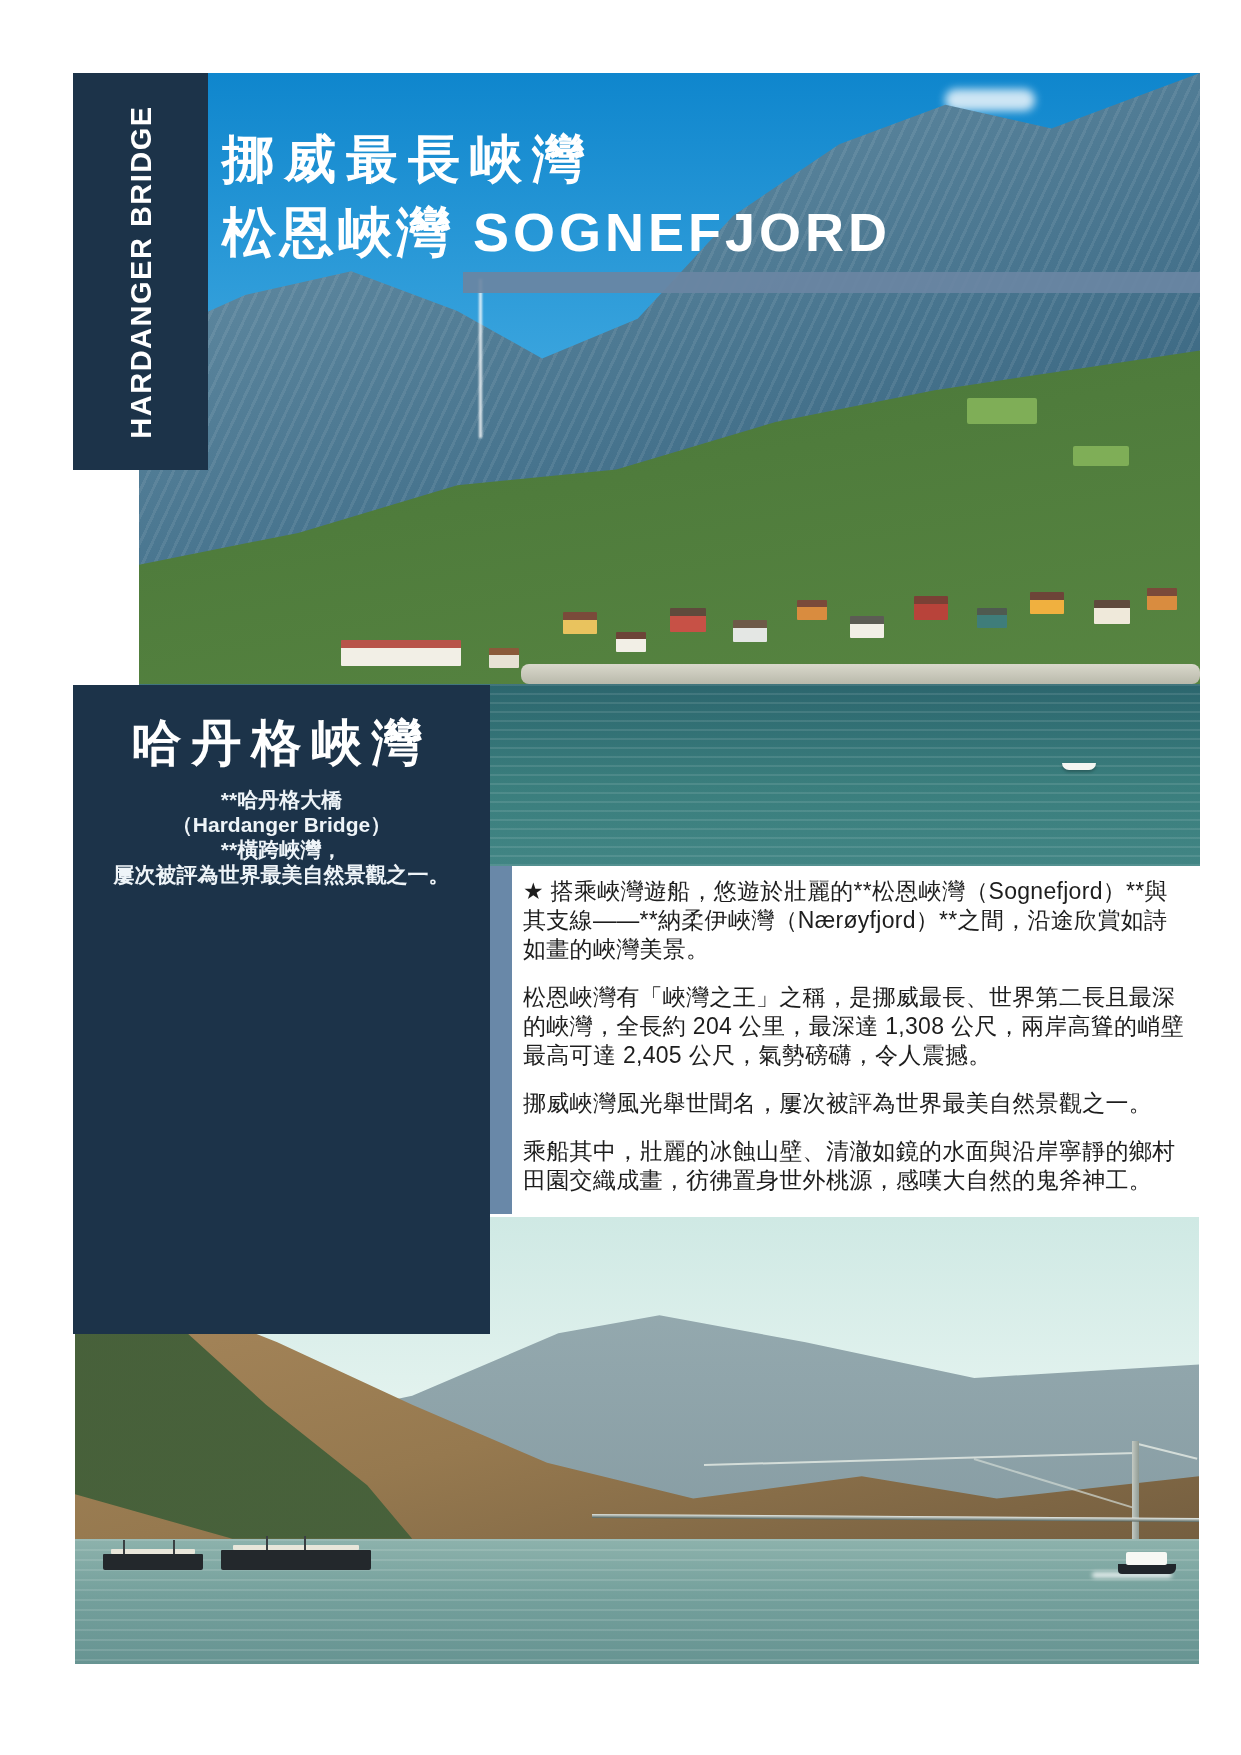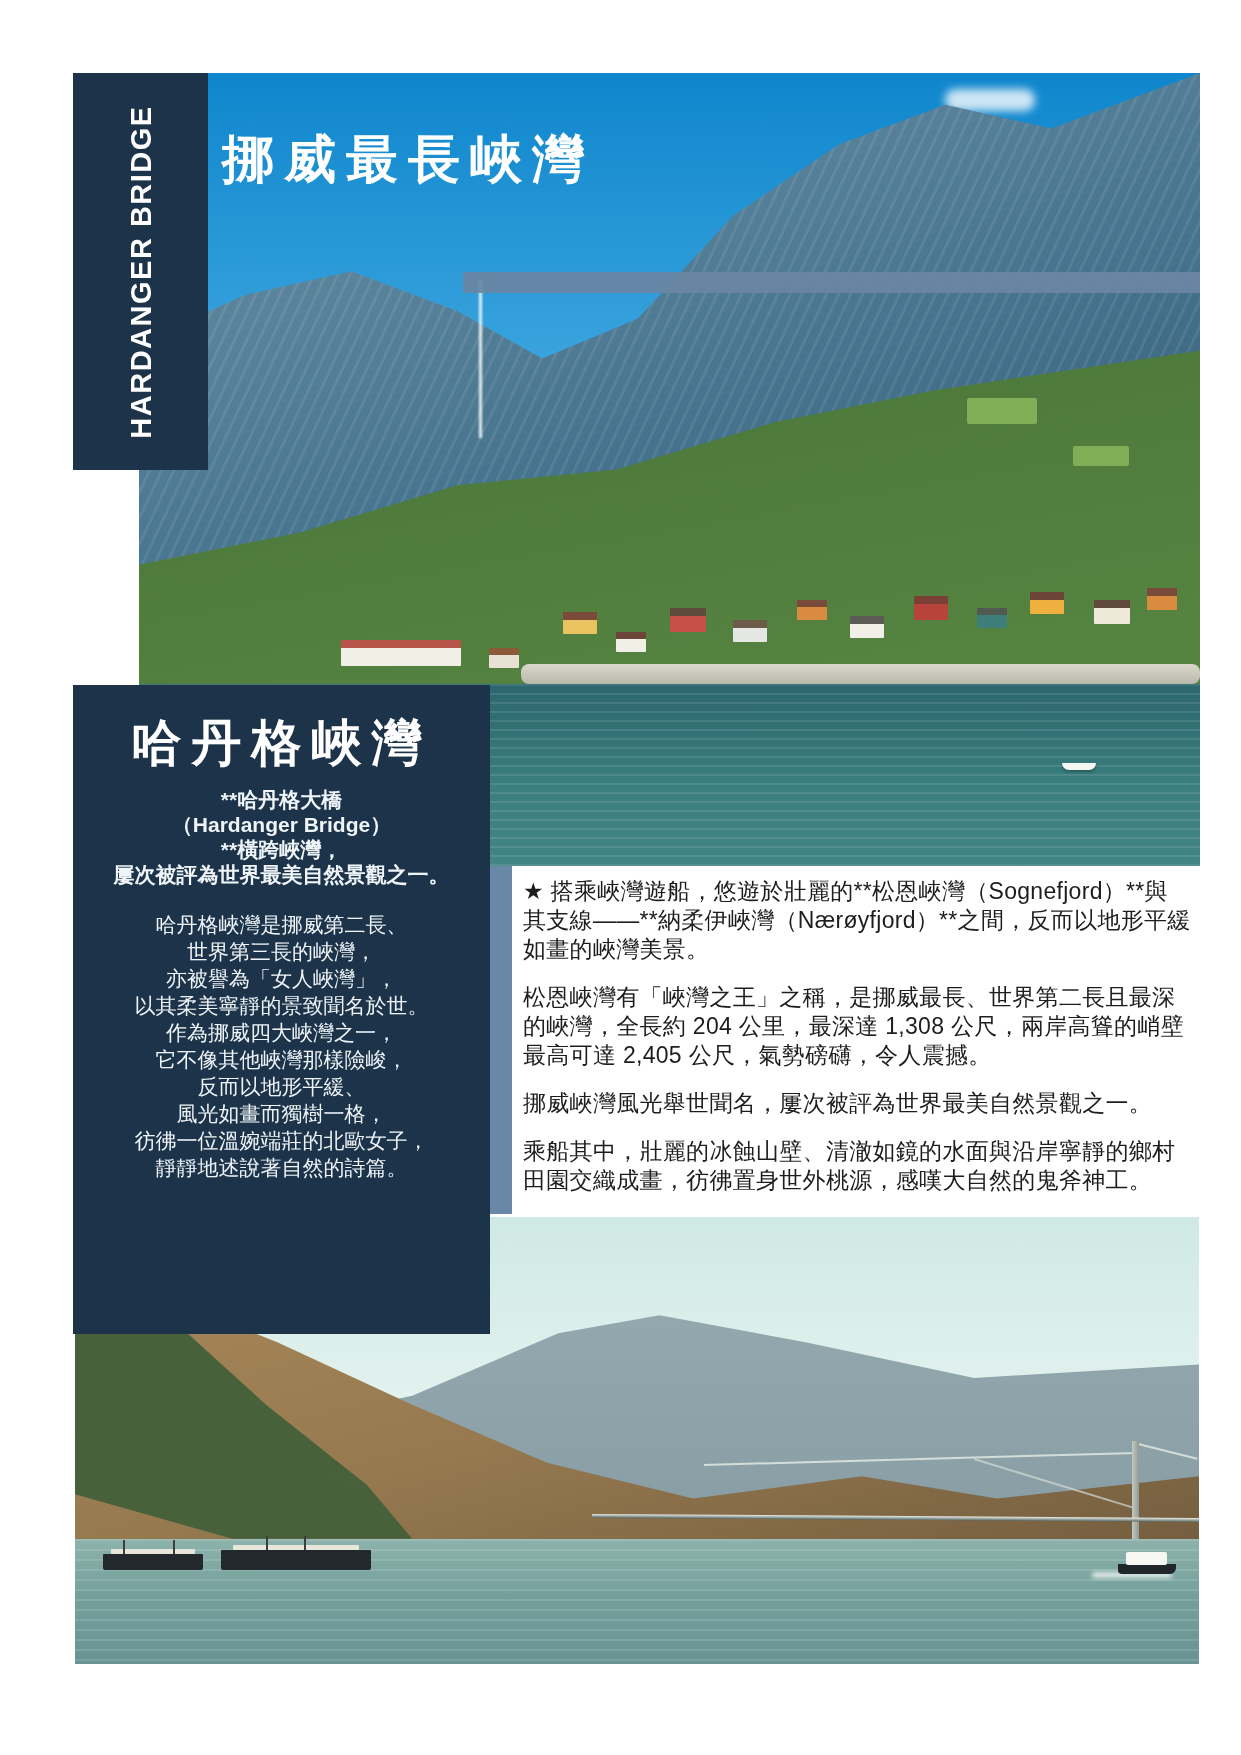--- a/index.html
+++ b/index.html
@@ -96,48 +96,39 @@
       <div class="house" style="left:95%;top:65%;width:30px;height:22px;background:linear-gradient(180deg,#7a4a3a 35%,#d98c3f 35%);"></div>
     </div>
     <div class="hero-water"></div>
     <div class="hero-boat"></div>
   </div>
 
   <div class="title-underbar"></div>
 
   <div class="hero-title">
     <div class="line1">挪威最長峽灣</div>
+    <div class="line2">松恩峽灣 SOGNEFJORD</div>
   </div>
 
   <div class="side-tab">
     <span class="side-tab-label">HARDANGER BRIDGE</span>
   </div>
 
   <div class="info-panel">
     <div class="info-heading">哈丹格峽灣</div>
     <div class="info-intro">**哈丹格大橋
 （Hardanger Bridge）
 **橫跨峽灣，
 屢次被評為世界最美自然景觀之一。</div>
-    <div class="info-body">哈丹格峽灣是挪威第二長、
-世界第三長的峽灣，
-亦被譽為「女人峽灣」，
-以其柔美寧靜的景致聞名於世。
-作為挪威四大峽灣之一，
-它不像其他峽灣那樣險峻，
-反而以地形平緩、
-風光如畫而獨樹一格，
-彷彿一位溫婉端莊的北歐女子，
-靜靜地述說著自然的詩篇。</div>
   </div>
   <div class="slate-strip"></div>
 
   <div class="main-text">
     <p>★ 搭乘峽灣遊船，悠遊於壯麗的**松恩峽灣（Sognefjord）**與
-其支線——**納柔伊峽灣（Nærøyfjord）**之間，反而以地形平緩
+其支線——**納柔伊峽灣（Nærøyfjord）**之間，沿途欣賞如詩
 如畫的峽灣美景。</p>
     <p>松恩峽灣有「峽灣之王」之稱，是挪威最長、世界第二長且最深
 的峽灣，全長約 204 公里，最深達 1,308 公尺，兩岸高聳的峭壁
 最高可達 2,405 公尺，氣勢磅礴，令人震撼。</p>
     <p>挪威峽灣風光舉世聞名，屢次被評為世界最美自然景觀之一。</p>
     <p>乘船其中，壯麗的冰蝕山壁、清澈如鏡的水面與沿岸寧靜的鄉村
 田園交織成畫，彷彿置身世外桃源，感嘆大自然的鬼斧神工。</p>
   </div>
 
   <div class="bottom-photo">

